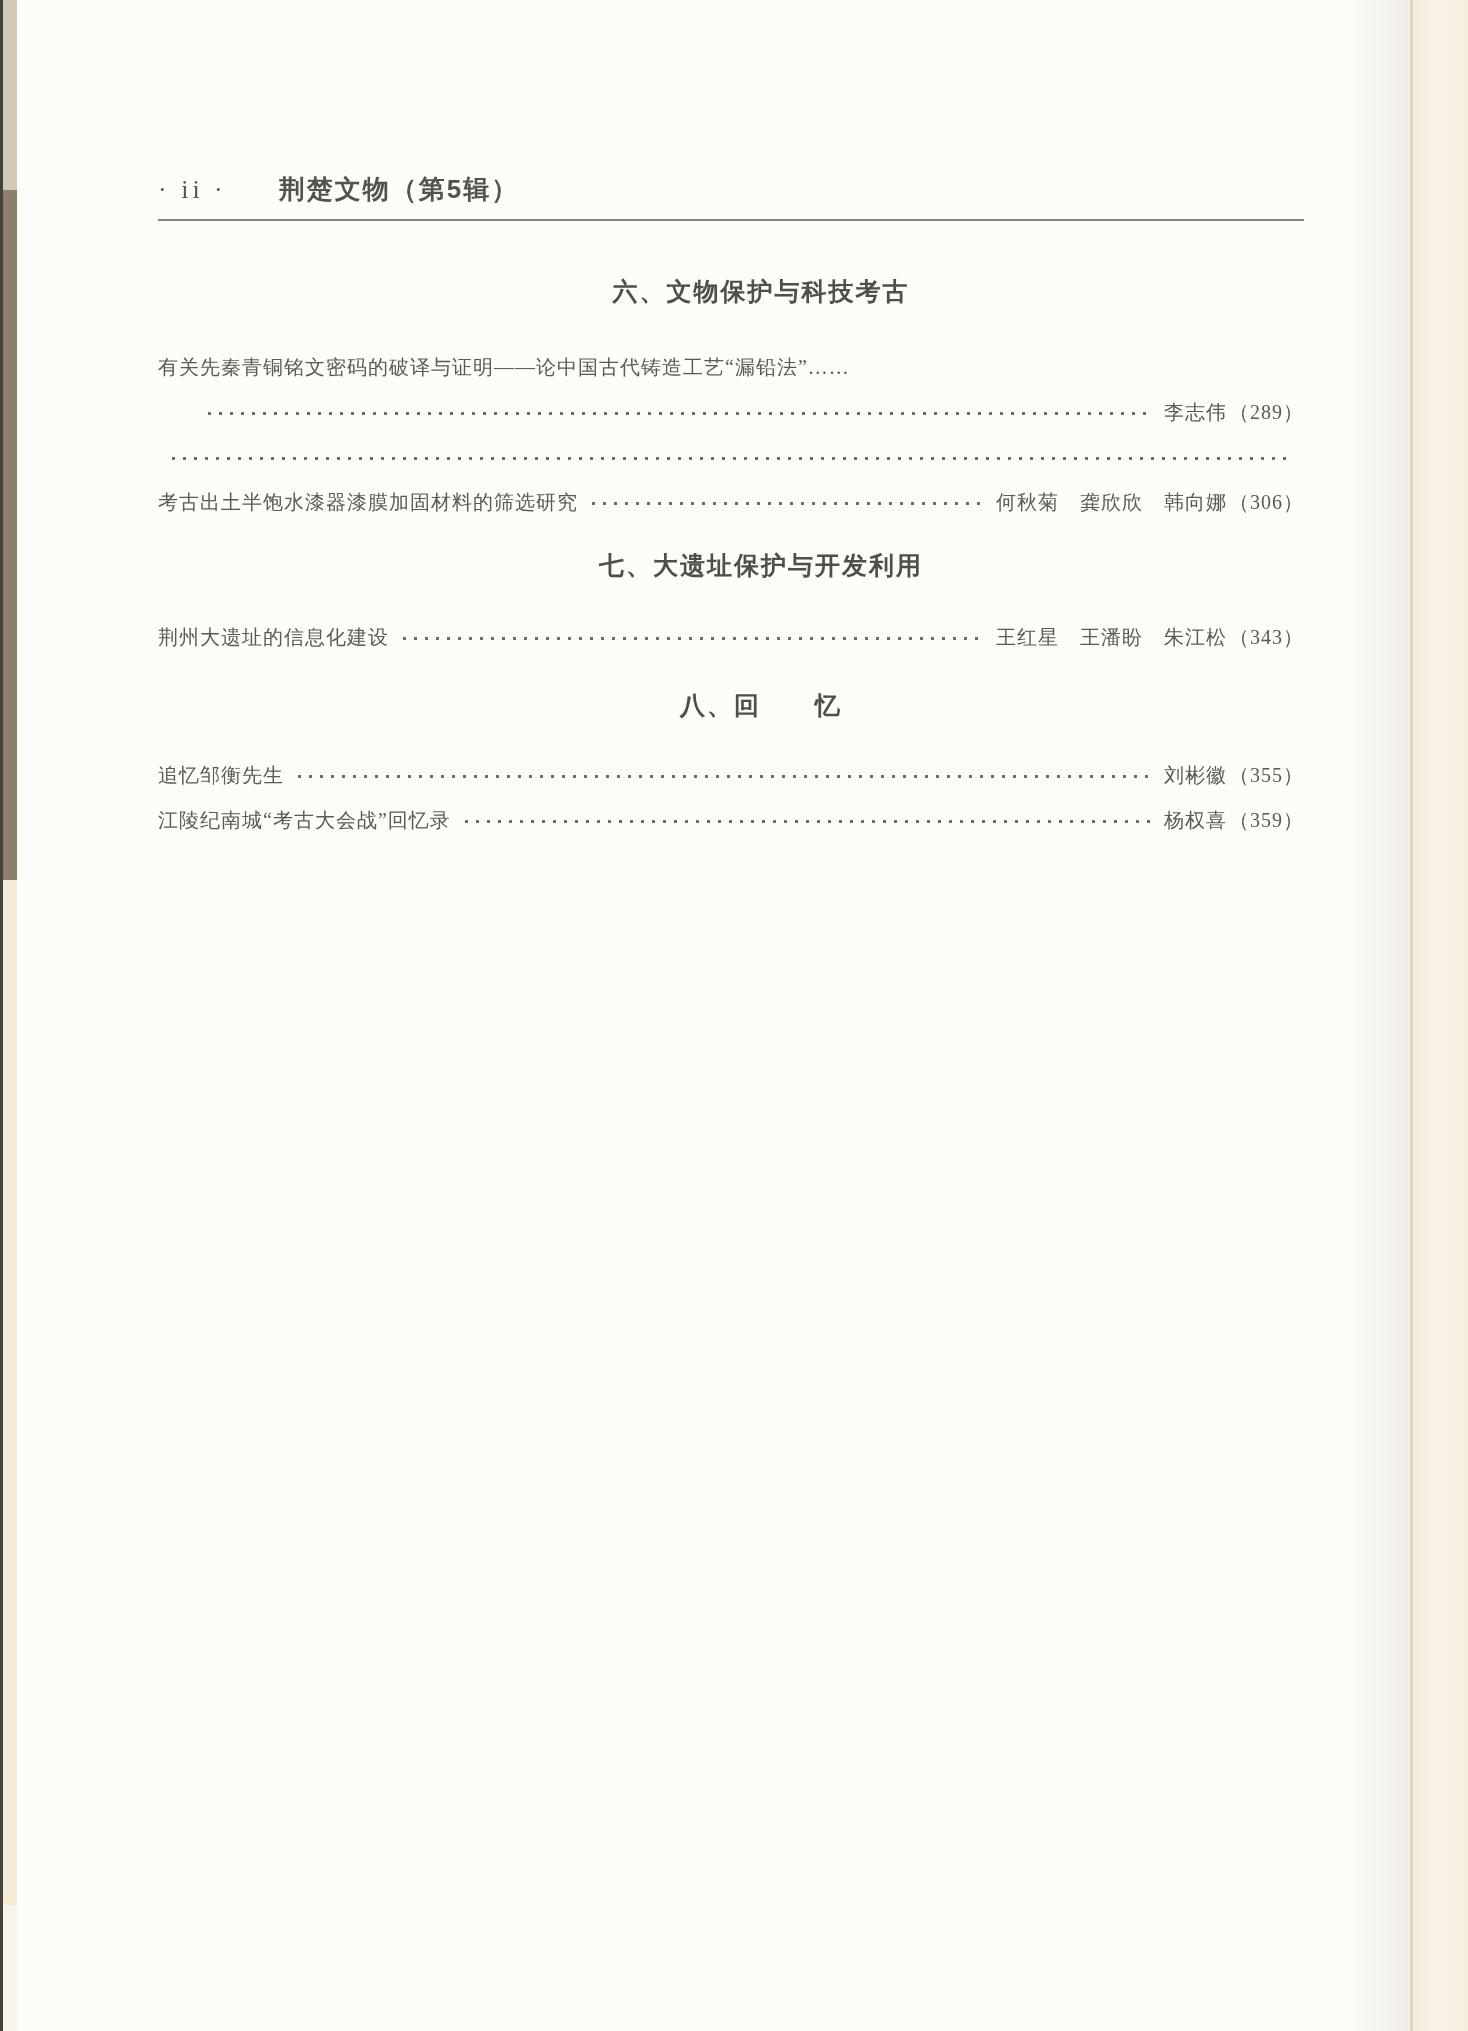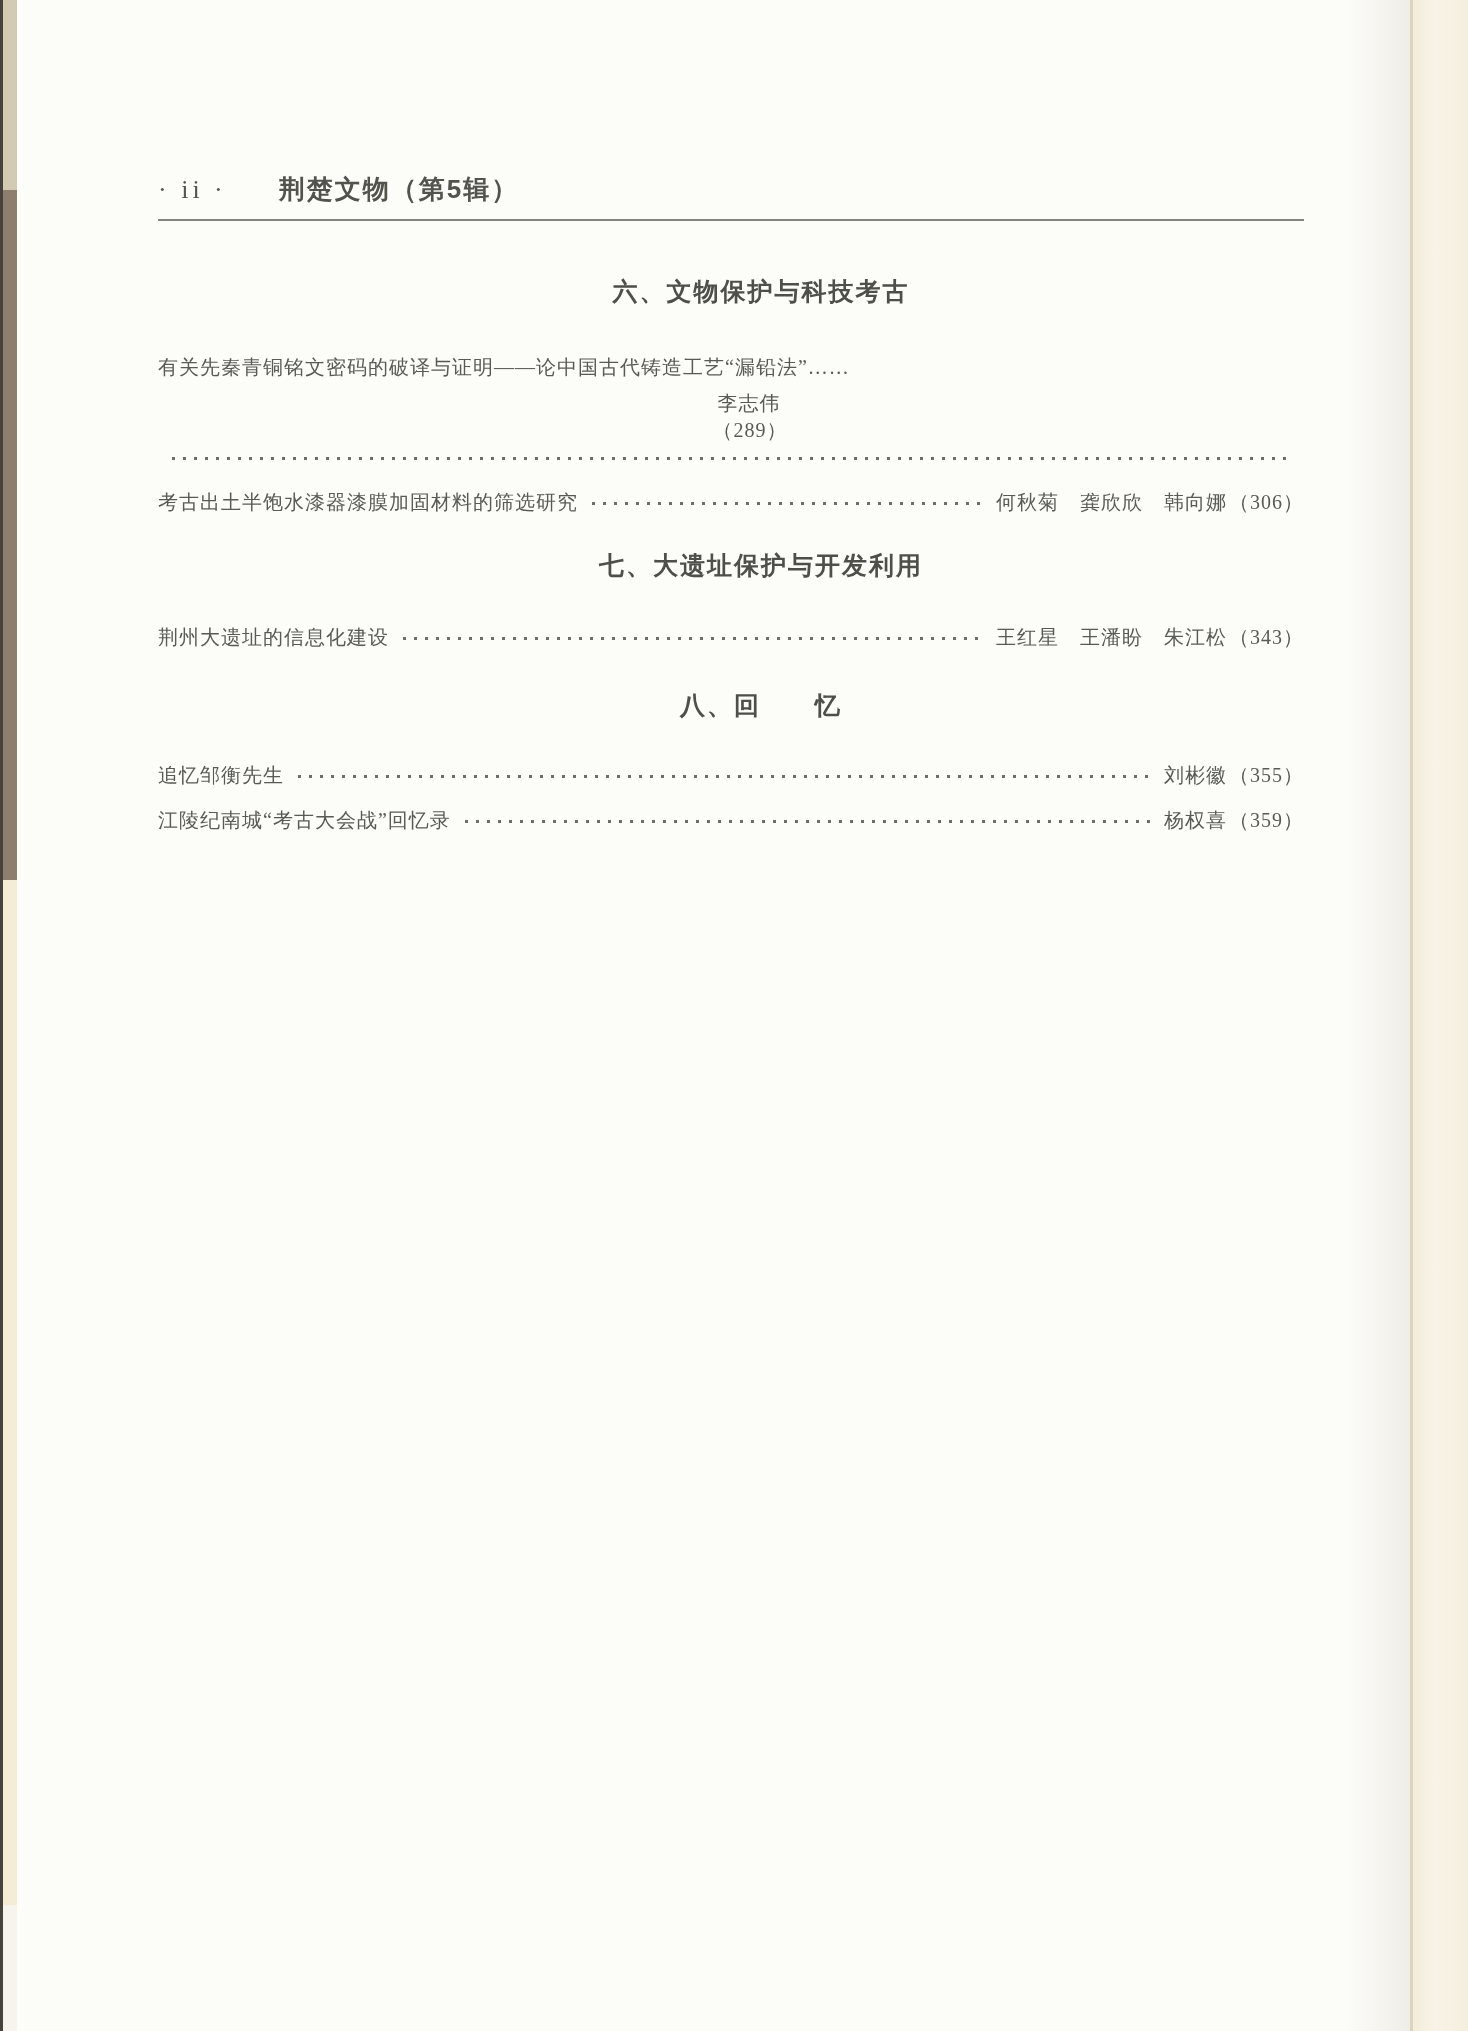--- a/index.html
+++ b/index.html
@@ -28,21 +28,21 @@
   .sec-heading{
     font-family:"Liberation Sans","DejaVu Sans",sans-serif;font-weight:bold;
     font-size:25px;color:#4f4f4a;text-align:center;letter-spacing:2px;
     padding-left:60px;height:36px;line-height:36px;
   }
   .h1st{margin-top:52px;margin-bottom:36px;}
   .h2nd{margin-top:22px;margin-bottom:32px;}
   .h3rd{margin-top:27px;margin-bottom:30px;}
   .toc-row{display:flex;align-items:center;height:45px;font-size:20px;white-space:nowrap;color:#5a5a55;}
   .toc-row .t{flex:0 0 auto;letter-spacing:1px;}
-  .toc-row.cont{padding-left:36px;flex-direction:column;}
+  .toc-row.cont{padding-left:36px;}
   .leader{
     flex:1 1 auto;align-self:stretch;margin:0 10px 0 8px;
     background-image:radial-gradient(circle,#6e6e68 1.6px,rgba(0,0,0,0) 1.9px);
     background-size:11px 45px;background-position:2px 1px;background-repeat:repeat-x;
   }
   .a{flex:0 0 auto;letter-spacing:1px;}
   .p{flex:0 0 auto;letter-spacing:1px;margin-left:2px;}
 </style>
 </head>
 <body>

